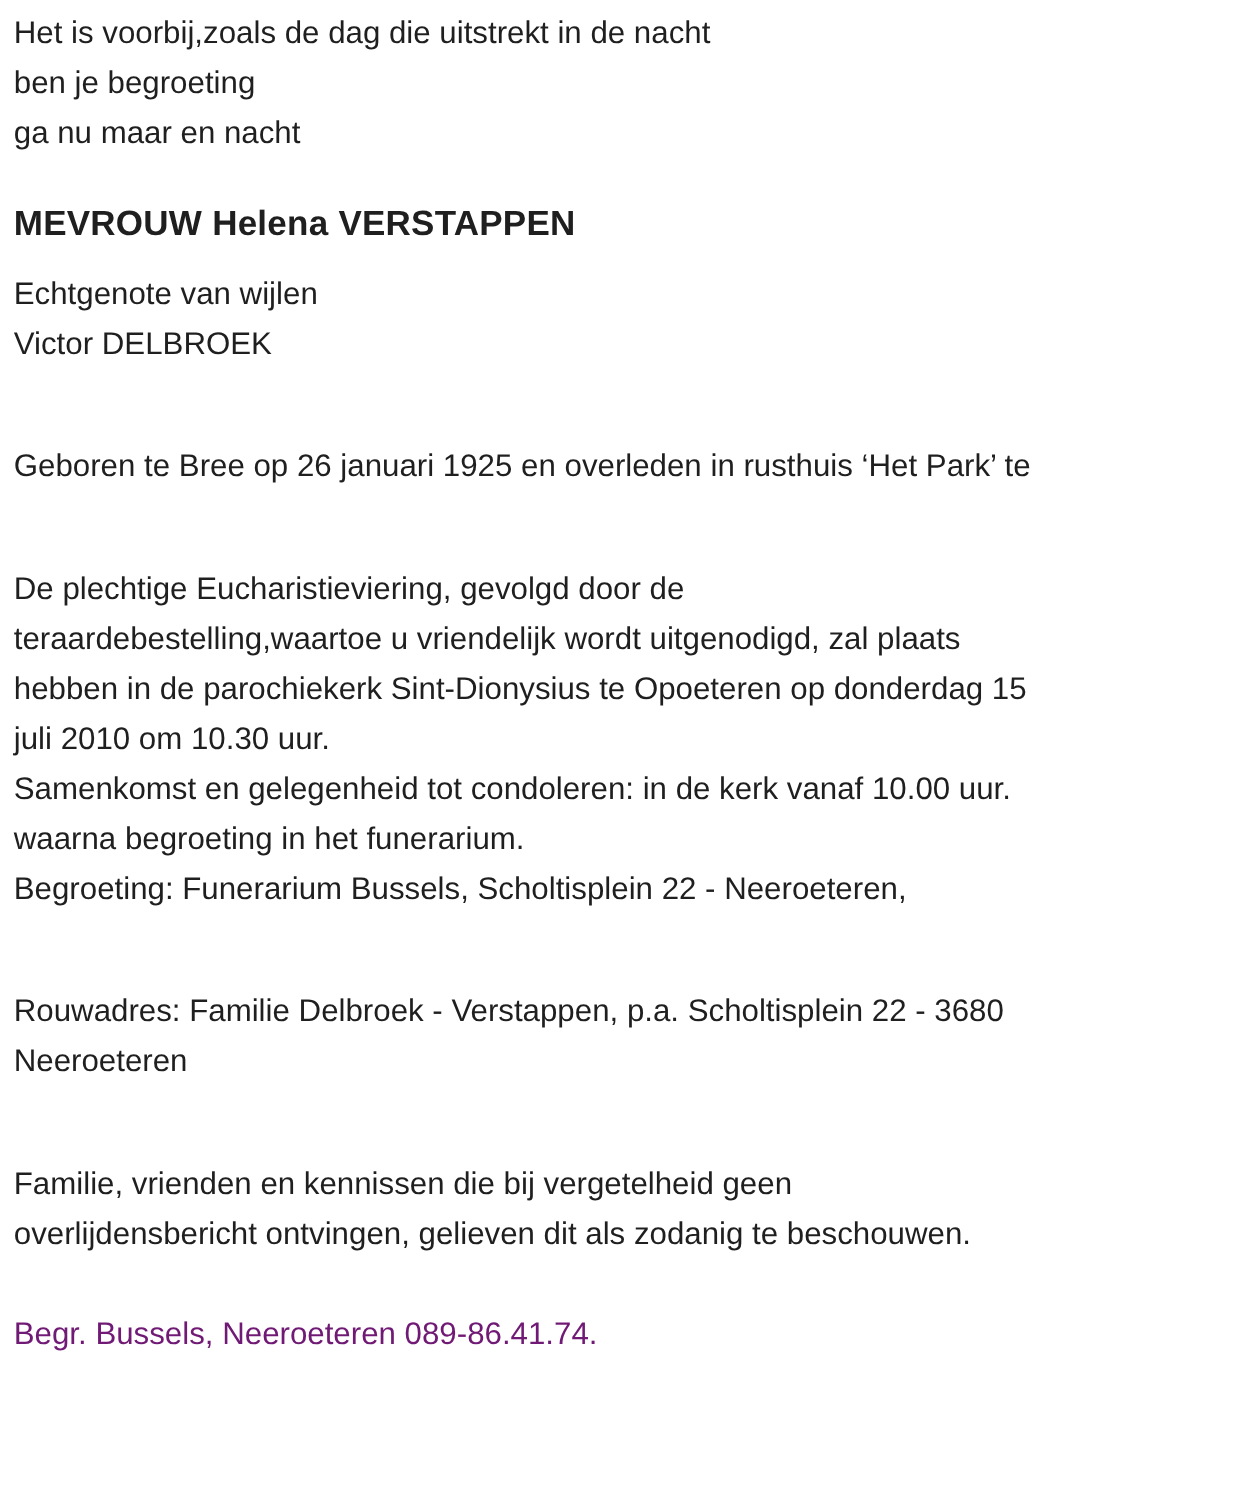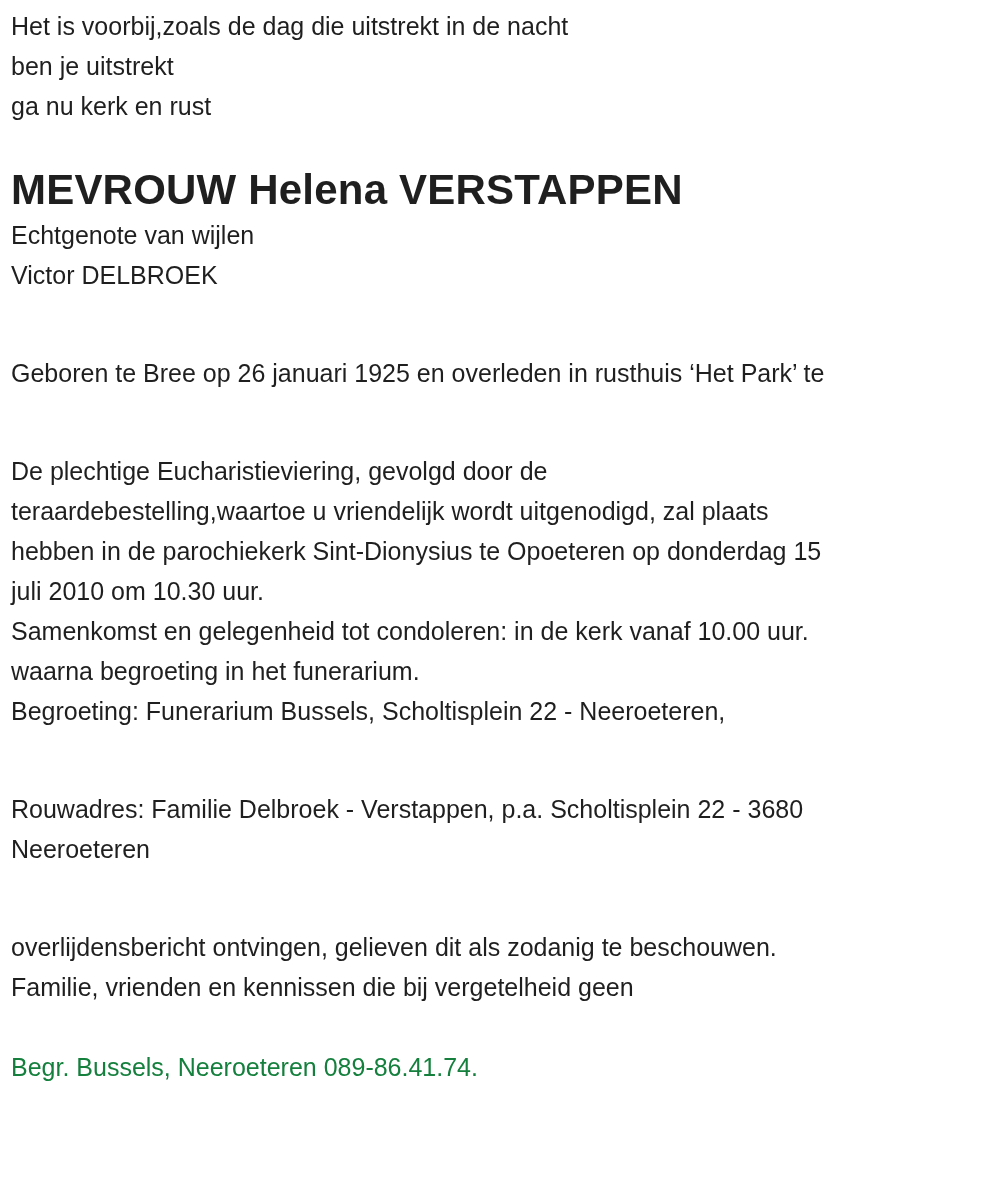--- a/index.html
+++ b/index.html
@@ -18,49 +18,49 @@
     padding: 6px 8px 0 11px;
     font-family: Liberation Sans, sans-serif;
     color: #1f1f1f;
     font-size: 25px;
   }
   .line-block .line {
     line-height: 40px;
     white-space: nowrap;
   }
   .deceased-title {
-    margin: 40px 0 0 0;
-    font-size: 42px;
+    margin: 29px 0 0 0;
+    font-size: 28px;
     font-weight: 700;
     line-height: 48px;
     white-space: nowrap;
     letter-spacing: 0.2px;
   }
   .para {
     margin-top: 58px;
   }
   .no-gap {
-    margin-top: 1px;
+    margin-top: 12px;
   }
   .footer-credit {
     margin-top: 40px;
-    color: #15803d;
+    color: #701a75;
     line-height: 40px;
     white-space: nowrap;
   }
 </style>
 </head>
 <body>
 
 <div class="doc">
 
   <div class="line-block">
       <div class="line">Het is voorbij,zoals de dag die uitstrekt in de nacht</div>
-      <div class="line">ben je uitstrekt</div>
-      <div class="line">ga nu kerk en rust</div>
+      <div class="line">ben je begroeting</div>
+      <div class="line">ga nu maar en nacht</div>
     </div>
 
   <div class="deceased-title">MEVROUW Helena VERSTAPPEN</div>
 
   <div class="line-block no-gap">
       <div class="line">Echtgenote van wijlen</div>
       <div class="line">Victor DELBROEK</div>
     </div>
 
   <div class="line-block para">
@@ -76,19 +76,19 @@
       <div class="line">waarna begroeting in het funerarium.</div>
       <div class="line">Begroeting: Funerarium Bussels, Scholtisplein 22 - Neeroeteren,</div>
     </div>
 
   <div class="line-block para">
       <div class="line">Rouwadres: Familie Delbroek - Verstappen, p.a. Scholtisplein 22 - 3680</div>
       <div class="line">Neeroeteren</div>
     </div>
 
   <div class="line-block para">
+      <div class="line">Familie, vrienden en kennissen die bij vergetelheid geen</div>
       <div class="line">overlijdensbericht ontvingen, gelieven dit als zodanig te beschouwen.</div>
-      <div class="line">Familie, vrienden en kennissen die bij vergetelheid geen</div>
     </div>
 
   <div class="footer-credit">Begr. Bussels, Neeroeteren 089-86.41.74.</div>
 
 </div>
 
 </body></html>

